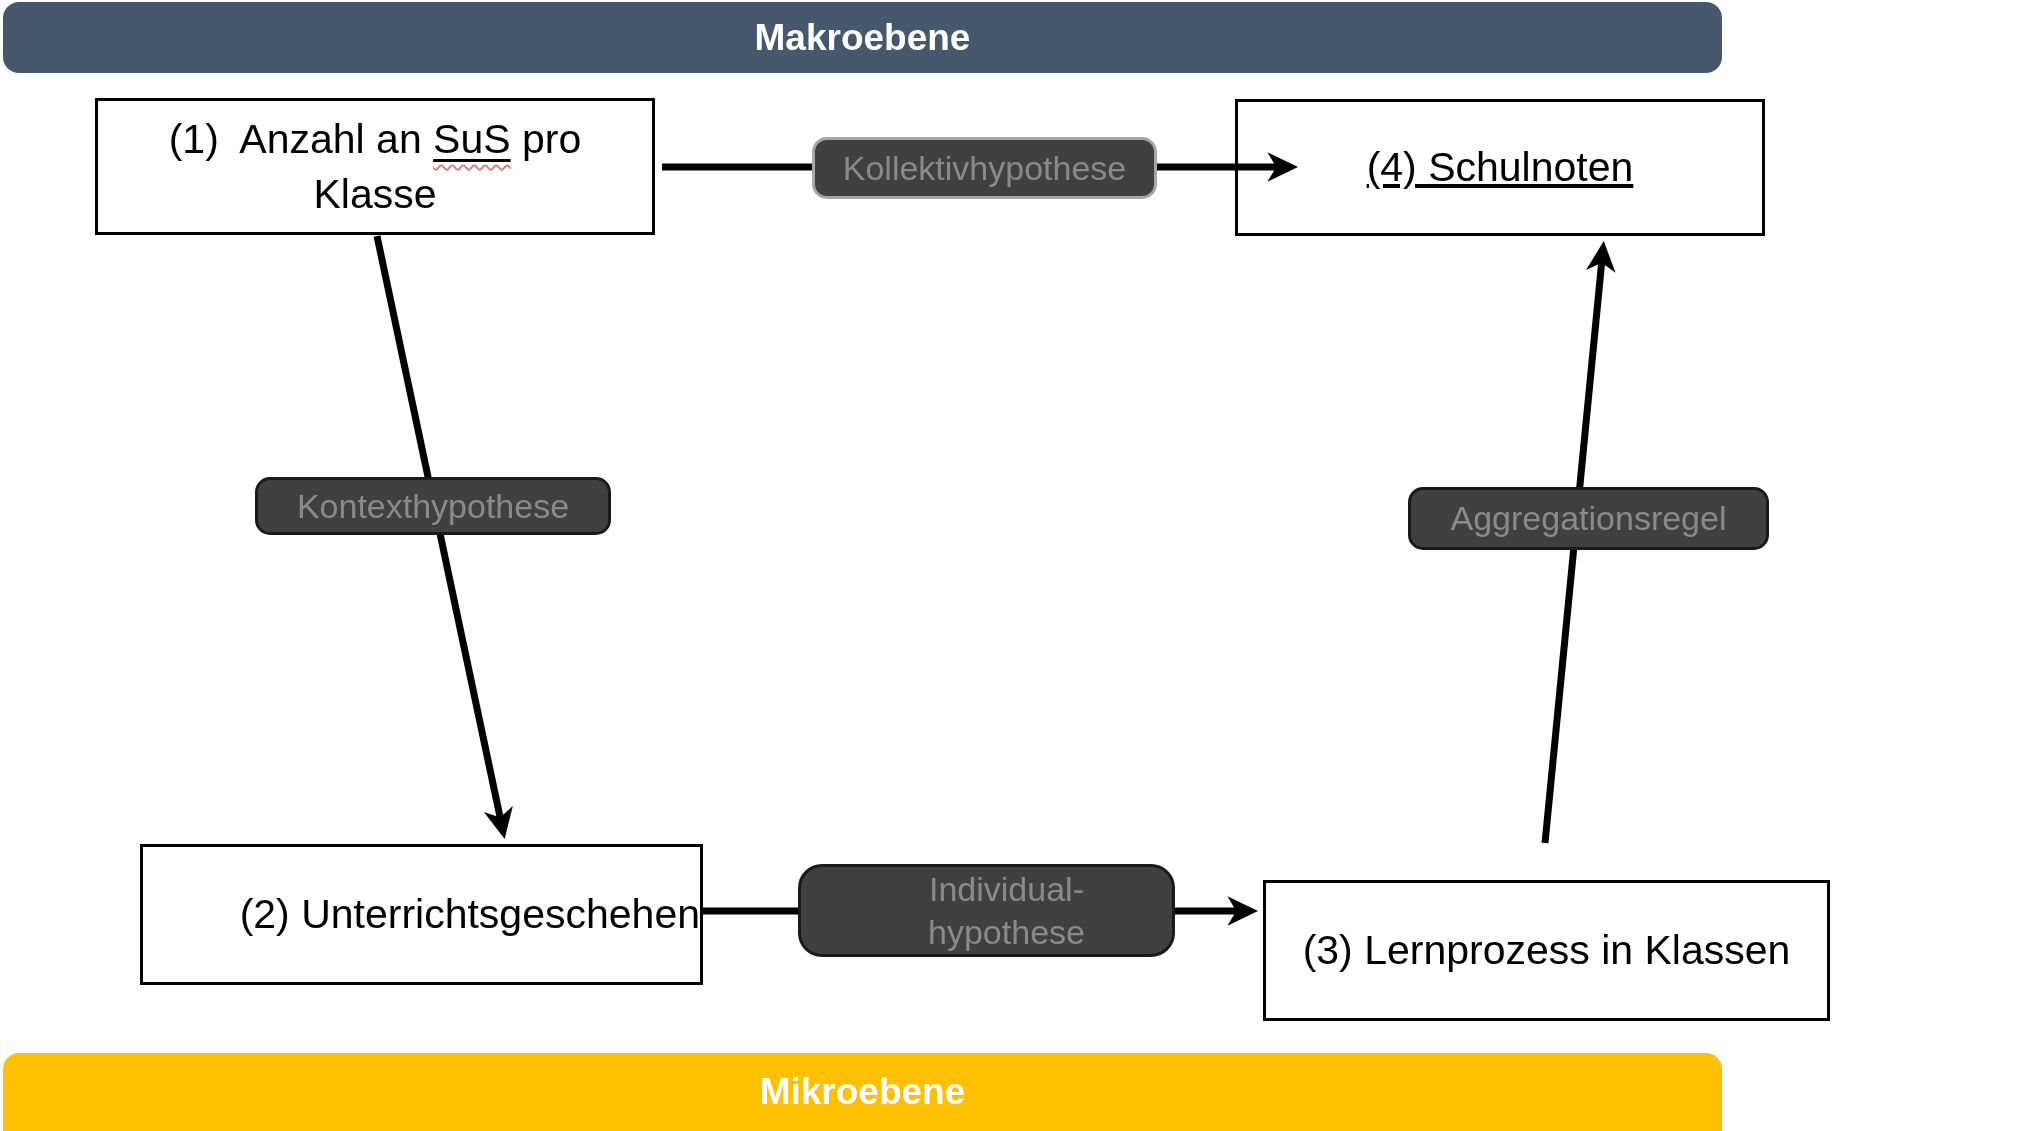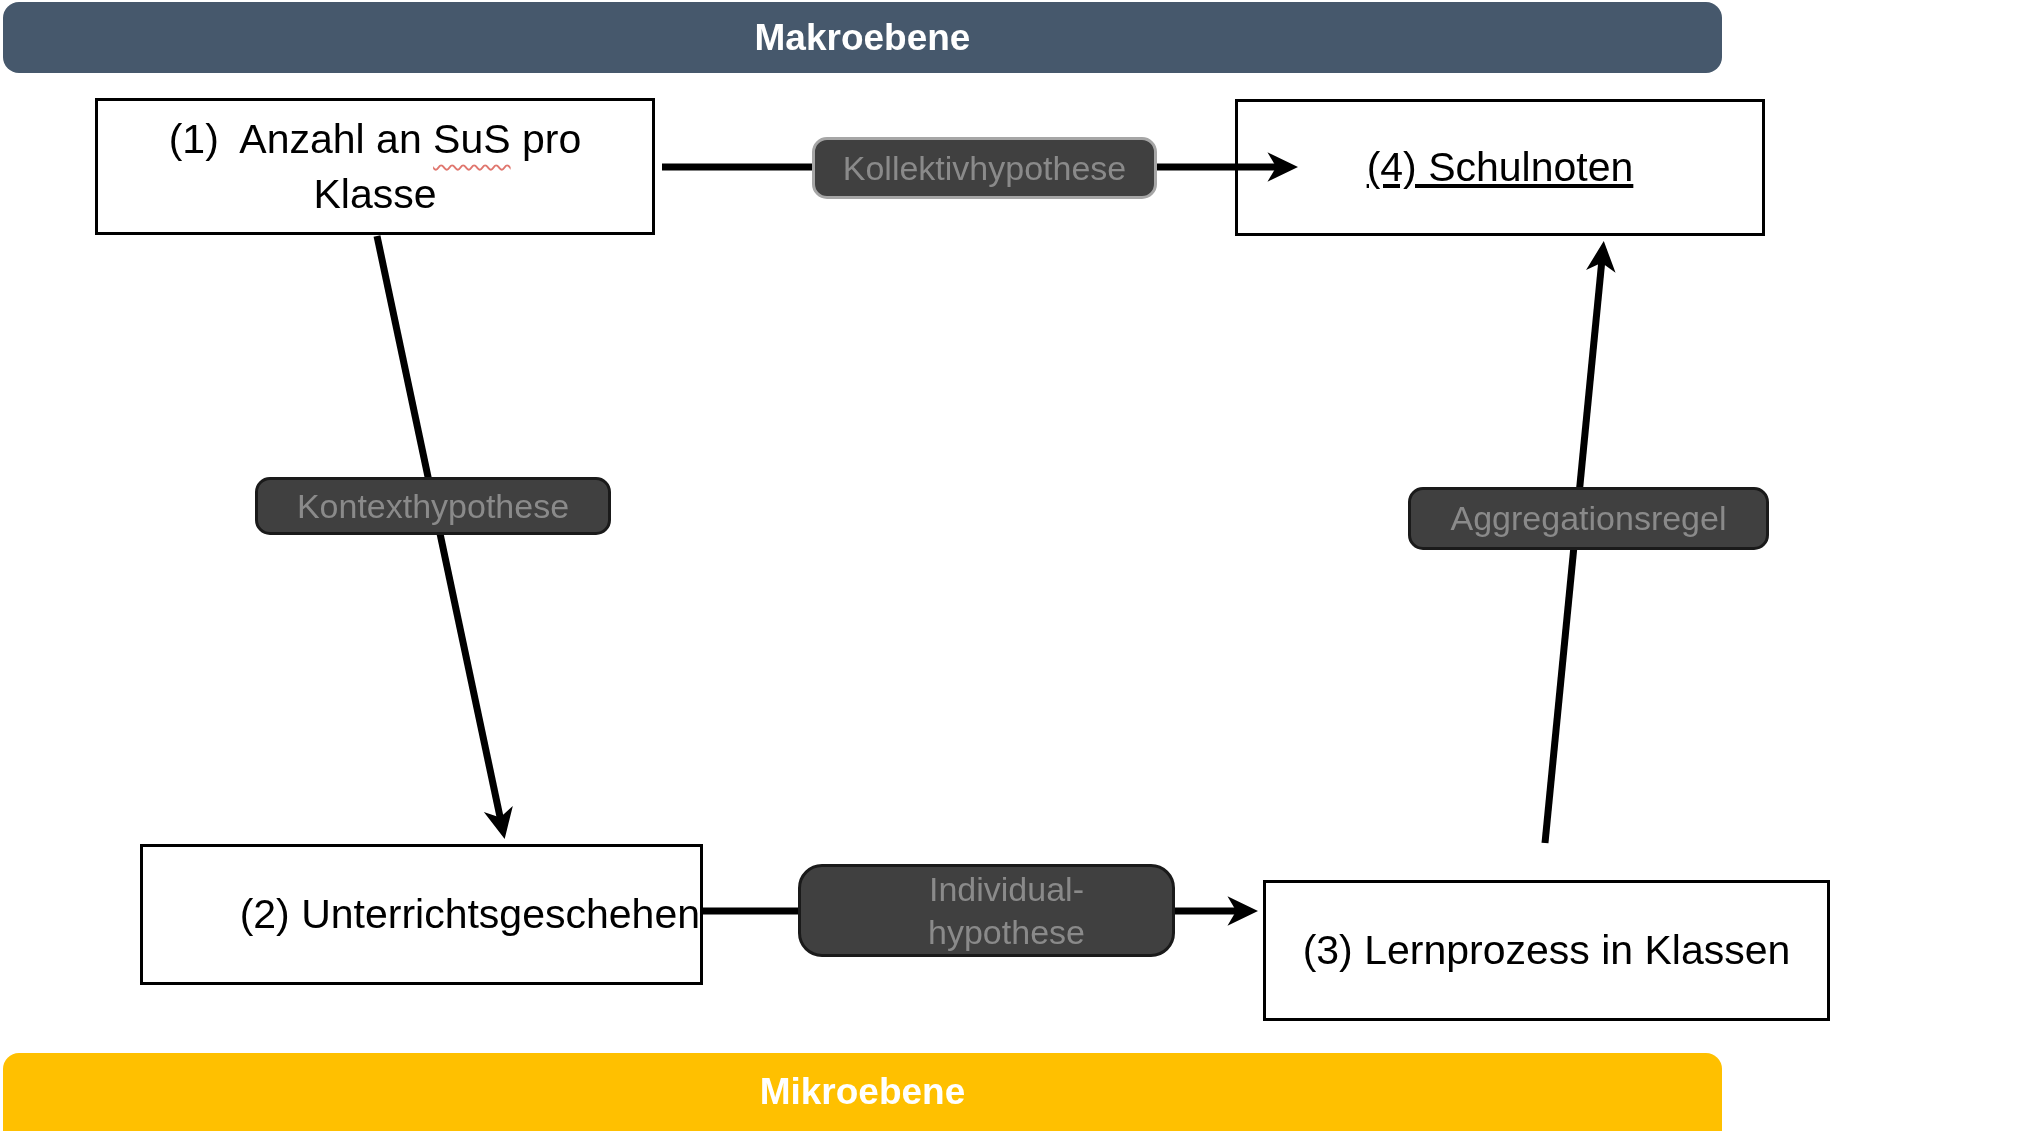--- a/index.html
+++ b/index.html
@@ -19,21 +19,21 @@
   .node {
     position:absolute; box-sizing:border-box; background:#ffffff;
     border:3px solid var(--box-border); color:#000000;
     display:flex; flex-direction:column; align-items:center; justify-content:center;
     font-size:41px; text-align:center; line-height:1.32; white-space:nowrap;
   }
   .box1 { left:95px;   top:98px;  width:560px; height:137px; }
   .box4 { left:1235px; top:99px;  width:530px; height:137px;text-decoration:underline; }
   .box2 { left:140px;  top:844px; width:563px; height:141px;align-items:flex-end; }
   .box3 { left:1263px; top:844px; width:567px; height:141px;margin-top:36px; }
-  .sus-underline { text-decoration-thickness:3px; text-underline-offset:6px; }
+  .sus-underline { text-decoration:underline; text-decoration-thickness:3px; text-underline-offset:6px; }
   .squiggle { text-decoration:underline; text-decoration-style:wavy; text-decoration-color:var(--spellcheck); text-decoration-thickness:2px; text-underline-offset:11px; }
   
   svg.arrows { position:absolute; left:0; top:0; pointer-events:none; }
   .arrow-line { stroke:var(--arrow); stroke-width:7; fill:none; }
   #ah path { fill:var(--arrow); }
   
   .elabel {
     position:absolute; box-sizing:border-box; background:#404040;
     color:var(--edge-label-text); font-size:34px; line-height:1.25;
     display:flex; flex-direction:column; align-items:center; justify-content:center;

